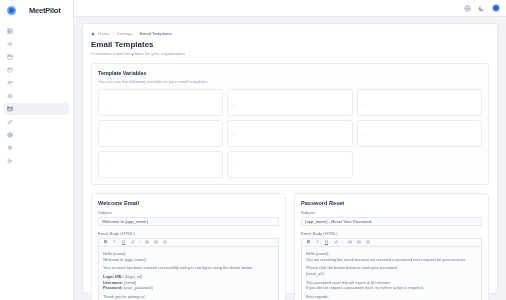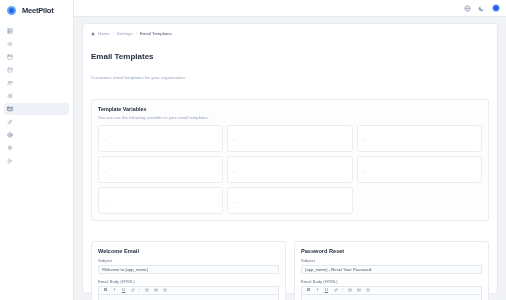--- a/index.html
+++ b/index.html
@@ -13,21 +13,21 @@
 
   
   .sidebar {
     width: 74px; height: 300px;
     background: #ffffff;
     border-right: 1px solid #e6e9ef;
     flex: 0 0 74px;
     display: flex; flex-direction: column;
   }
   .brand {
-    display: flex; align-items: center; gap: 6px;
+    display: flex; align-items: center; gap: 13px;
     padding: 7px 0 7px 7px; height: 20px;
   }
   .brand-logo {
     width: 9px; height: 9px; border-radius: 50%;
     background: #2563eb;
     border: 2px solid #60a5fa;
     flex: 0 0 9px;
   }
   .brand-name {
     font-size: 7.5px; font-weight: bold; color: #1e293b;
@@ -74,21 +74,21 @@
     width: 8px; height: 8px; border-radius: 50%;
     background: #2563eb; border: 1px solid #bfdbfe;
     cursor: pointer; flex: 0 0 8px;
   }
 
   .content {
     flex: 1; padding: 6px 8px 0 8px; overflow: hidden;
   }
   .page-card {
     background: #ffffff; border: 1px solid #e6e9ef; border-radius: 4px;
-    height: 271px; padding: 7px 8px; display: flex; flex-direction: column; gap: 12px;
+    height: 271px; padding: 7px 8px; display: flex; flex-direction: column;
   }
 
   .breadcrumb {
     display: flex; align-items: center; gap: 3px;
     font-size: 4.4px; color: #94a3b8; margin-bottom: 4px;
   }
   .bc-home-ic { width: 4px; height: 4px; color: #64748b; }
   .bc-home-ic svg { width: 4px; height: 4px; display: block; }
   .bc-item { color: #94a3b8; cursor: pointer; }
   .bc-item.current { color: #475569; }

